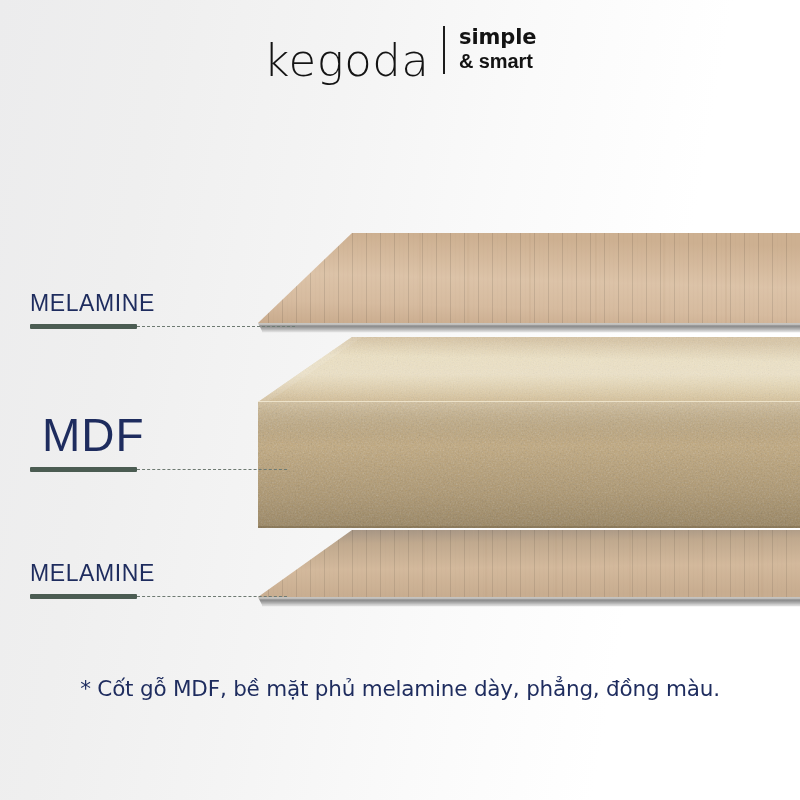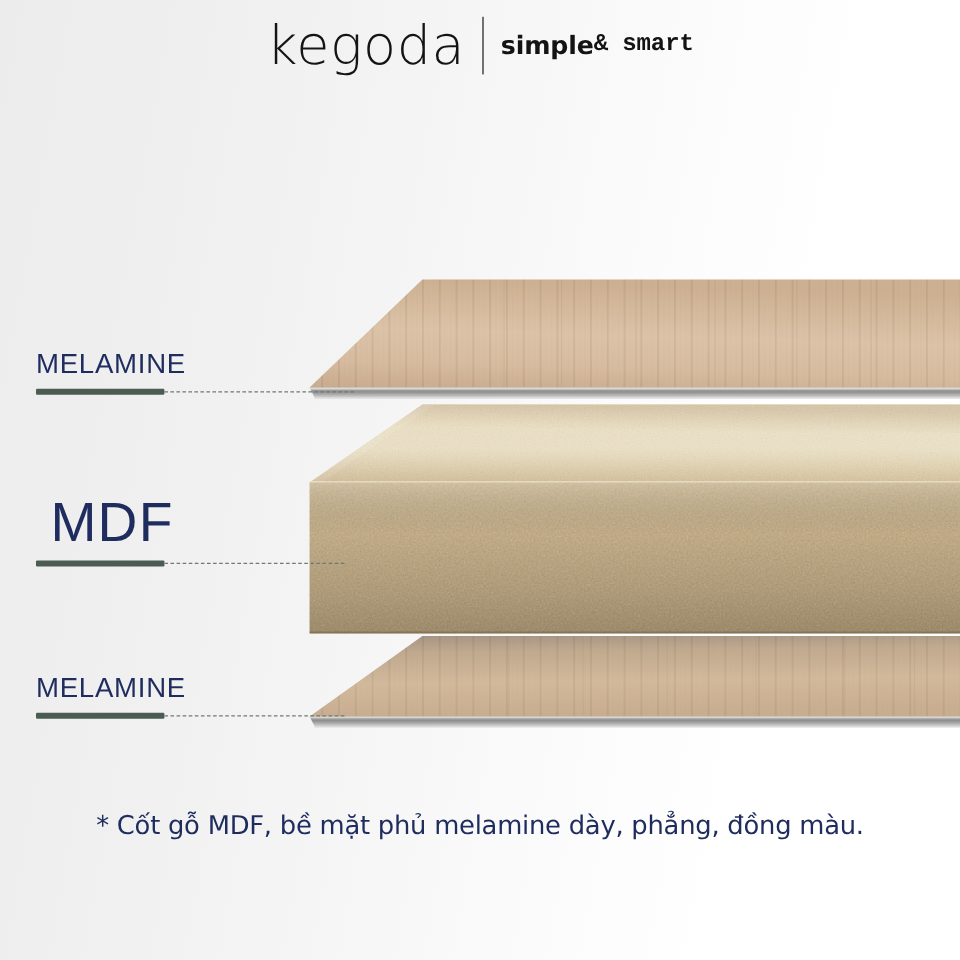--- a/index.html
+++ b/index.html
@@ -35,41 +35,42 @@
     gap: 14px;
   }
   .logo-word {
     font-family: "DejaVu Sans", sans-serif;
     font-size: 45px;
     font-weight: 300;
     letter-spacing: 0.5px;
     color: #141414;
     line-height: 1;
     padding-bottom: 2px;
+    margin-top: 24px;
   }
   .logo-divider {
     width: 1.6px;
     height: 48px;
     background: #1c1c1c;
   }
   .logo-tag {
     display: flex;
-    flex-direction: row;
+    flex-direction: column;
     justify-content: center;
     line-height: 1.18;
   }
   .logo-tag-1 {
     font-family: "DejaVu Sans", sans-serif;
     font-size: 21px;
     font-weight: 700;
     color: #131313;
     letter-spacing: -0.1px;
   }
   .logo-tag-2 {
-    font-family: Liberation Mono, monospace;
+    font-family: Liberation Sans, sans-serif;
     font-size: 20px;
     font-weight: 700;
     color: #131313;
     letter-spacing: -0.1px;
   }
 
   
   #panel-stack {
     position: absolute;
     top: 0;

